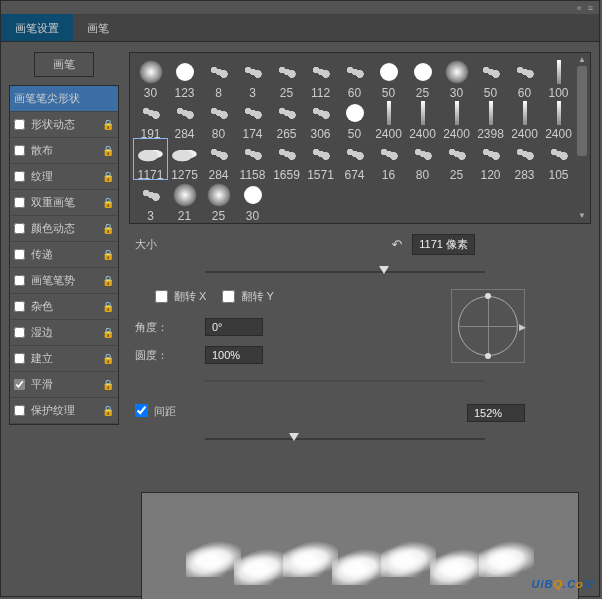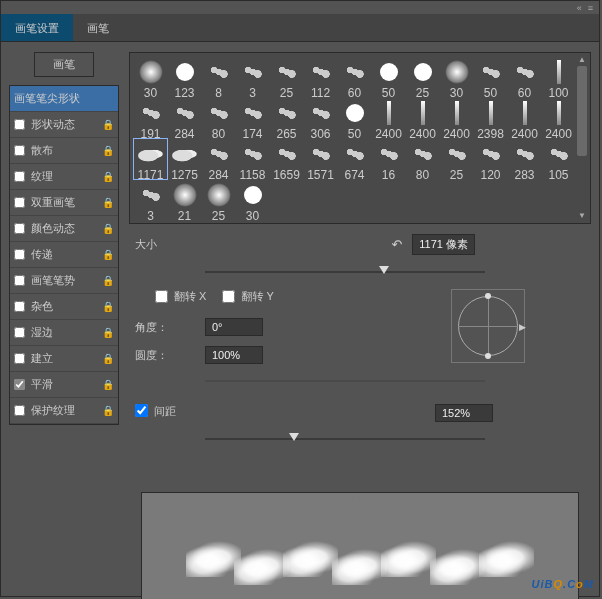--- a/index.html
+++ b/index.html
@@ -44,21 +44,21 @@
 .slider .knob{position:absolute;top:1px;width:0;height:0;border-left:5px solid transparent;border-right:5px solid transparent;border-top:8px solid #ddd}
 .flipgroup{display:flex;align-items:center;gap:6px;margin-left:20px}
 .angle-wheel{width:74px;height:74px;border:1px solid #777;position:relative;margin-left:30px}
 .angle-wheel .circ{position:absolute;inset:6px;border:1px solid #aaa;border-radius:50%}
 .angle-wheel .cross1{position:absolute;left:50%;top:6px;bottom:6px;width:1px;background:#888}
 .angle-wheel .cross2{position:absolute;top:50%;left:6px;right:6px;height:1px;background:#888}
 .angle-wheel .h{position:absolute;width:6px;height:6px;background:#ddd;border-radius:50%}
 .hardrow .lbl2{color:#777}
 .hardfield{background:#494949;border:1px solid #3a3a3a;width:58px;height:18px}
 .spacing-row{display:flex;align-items:flex-start;gap:6px;margin-top:6px}
-.spacing-row .field{margin-left:auto;margin-right:92px}
+.spacing-row .field{margin-left:auto;margin-right:60px}
 .preview{margin:40px 12px 0;height:140px;background:#7a7a7a;border:1px solid #2a2a2a;position:relative;overflow:hidden}
 .stroke{position:absolute;left:10%;right:10%;top:35%;height:50px}
 .puff{position:absolute;width:55px;height:36px;background:radial-gradient(ellipse at 40% 55%,rgba(255,255,255,.9) 20%,transparent 55%),radial-gradient(ellipse at 60% 45%,rgba(255,255,255,.85) 22%,transparent 58%),radial-gradient(ellipse at 30% 70%,rgba(255,255,255,.7) 18%,transparent 50%)}
 .watermark{position:absolute;right:8px;bottom:6px;font-size:18px;font-weight:bold;font-style:italic;letter-spacing:1px}
 .watermark .b{color:#1a5aa8}
 .watermark .o{color:#d88a00}
 .drag{height:6px;text-align:center;color:#777;font-size:8px;letter-spacing:3px}
 </style>
 </head>
 <body>

